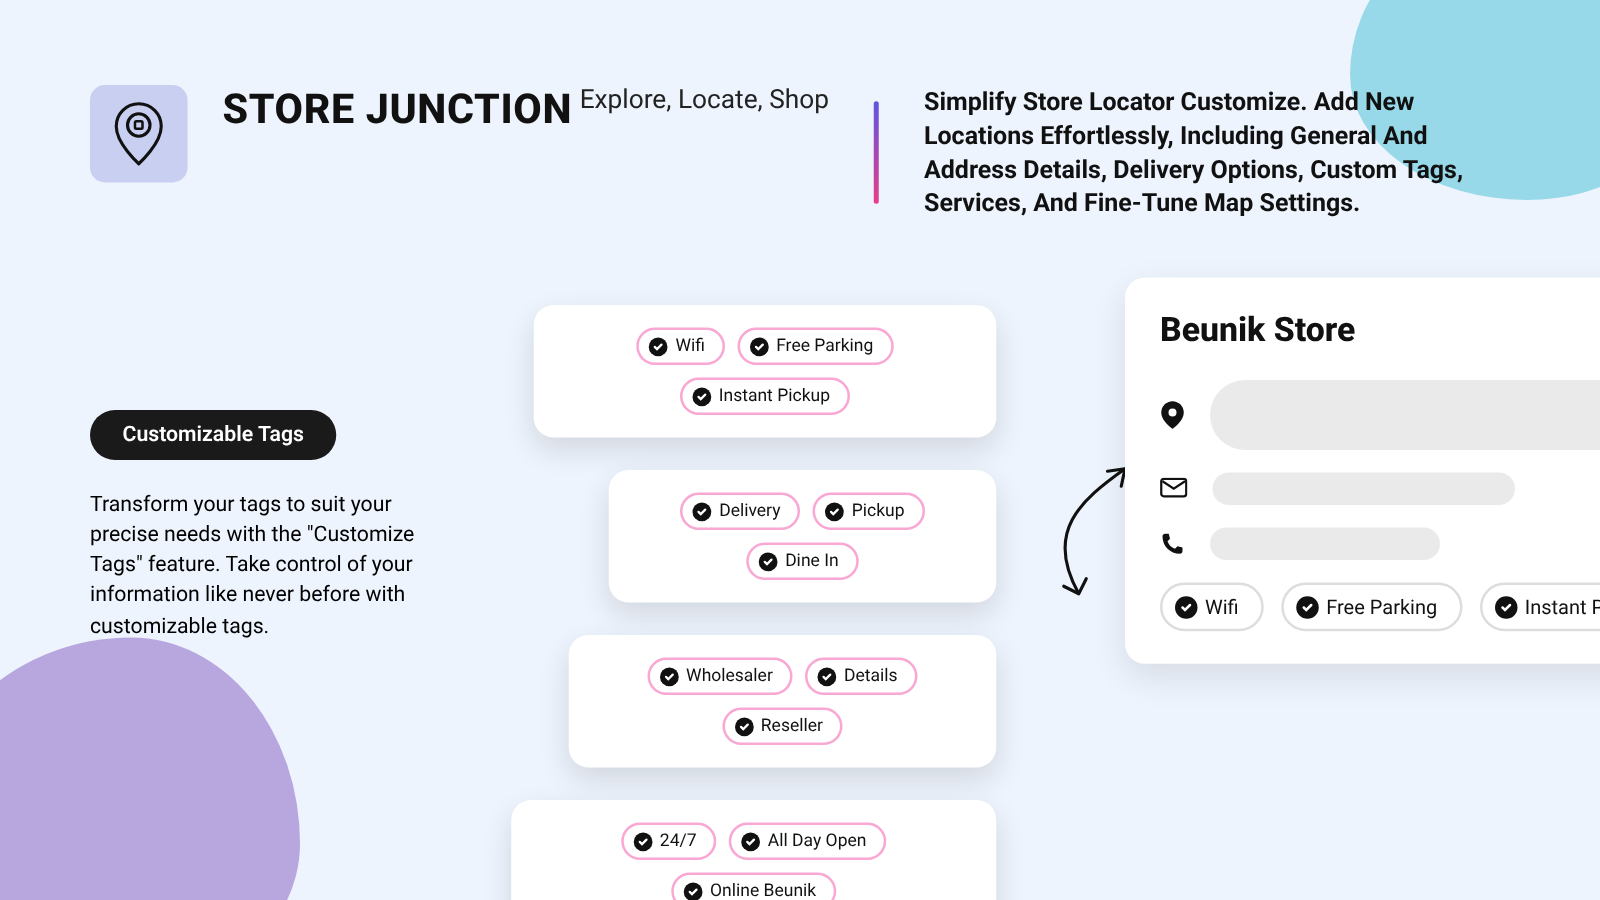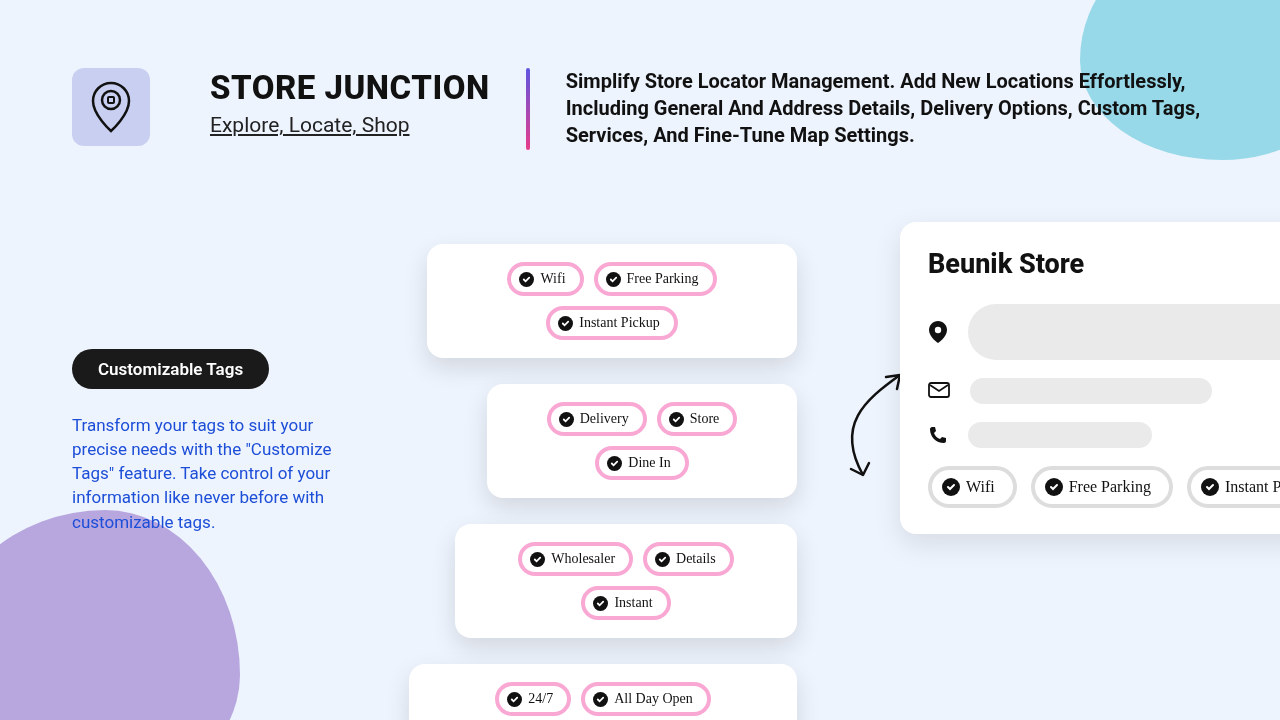--- a/index.html
+++ b/index.html
@@ -29,55 +29,55 @@
   .header {
     position: absolute; top: 68px; left: 72px; right: 72px;
     display: flex; align-items: flex-start; gap: 28px;
   }
   .logo-box {
     width: 78px; height: 78px;
     background: #C9CFF0;
     border-radius: 12px;
     display: flex; align-items: center; justify-content: center;
   }
-  .brand-col { display: flex; flex-direction: column; gap: 6px; margin-left: 32px; }
+  .brand-col { display: flex; flex-direction: row; gap: 6px; }
   .brand-title {
     font-size: 33px; font-weight: 800;
     letter-spacing: 0.5px;
     color: #111;
   }
-  .brand-tagline { font-size: 21px; color: #222; text-decoration: underline; }
+  .brand-tagline { font-size: 21px; color: #222; }
   .rule {
     width: 4px; height: 82px;
     background: linear-gradient(to bottom, #5f55e0 0%, #e83c8a 100%);
     border-radius: 2px;
     align-self: center;
     margin-left: 8px; margin-right: 8px;
   }
   .header-desc {
     flex: 1;
     font-size: 20px; font-weight: 700;
     line-height: 1.35;
     color: #111;
   }
 
   
   .left-col {
-    position: absolute; top: 349px; left: 72px; width: 280px;
+    position: absolute; top: 328px; left: 72px; width: 280px;
   }
   .badge {
     display: inline-block;
     background: #1a1a1a; color: #fff;
     font-size: 17px; font-weight: 600;
     padding: 10px 26px;
     border-radius: 26px;
   }
   .left-desc {
     margin-top: 24px;
-    font-size: 17px; line-height: 1.42; color: #1d4ed8;
+    font-size: 17px; line-height: 1.42; color: #000000;
   }
 
   
   .tag-col {
     position: absolute; top: 244px; left: 427px; width: 370px;
     display: flex; flex-direction: column; gap: 26px;
   }
   .tag-card {
     background: #fff; border-radius: 16px;
     padding: 18px 20px;
@@ -85,26 +85,25 @@
     display: flex; gap: 10px; justify-content: center;
     flex-wrap: wrap;
   }
   .tag-card.offset-r { margin-left: 60px; align-items: center; }
   .tag-card.offset-m { margin-left: 28px; }
   .tag-card.offset-l { margin-left: -18px; }
 
   .chip {
     display: inline-flex; align-items: center; gap: 6px;
     background: #fff;
-    border: 4px solid #f9a8d4;
+    border: 2px solid #f9a8d4;
     border-radius: 999px;
     padding: 5px 14px 5px 8px;
     font-size: 14px; color: #111;
     white-space: nowrap;
-    font-family: Liberation Serif, serif;
   }
   .check {
     width: 15px; height: 15px; border-radius: 50%;
     background: #111;
     display: inline-flex; align-items: center; justify-content: center;
     flex-shrink: 0;
   }
   .check svg { display: block; }
 
   
@@ -144,21 +143,21 @@
       <path d="M21 2C11 2 3 10 3 20c0 14 18 30 18 30s18-16 18-30C39 10 31 2 21 2z" stroke="#111" stroke-width="2.5" fill="none"></path>
       <circle cx="21" cy="19" r="9" stroke="#111" stroke-width="2.5" fill="none"></circle>
       <rect x="18" y="16" width="6" height="6" rx="1" stroke="#111" stroke-width="2"></rect>
     </svg>
   </div>
   <div class="brand-col">
     <div class="brand-title">STORE JUNCTION</div>
     <div class="brand-tagline">Explore, Locate, Shop</div>
   </div>
   <div class="rule"></div>
-  <div class="header-desc">Simplify Store Locator Management. Add New Locations Effortlessly, Including General And Address Details, Delivery Options, Custom Tags, Services, And Fine-Tune Map Settings.</div>
+  <div class="header-desc">Simplify Store Locator Customize. Add New Locations Effortlessly, Including General And Address Details, Delivery Options, Custom Tags, Services, And Fine-Tune Map Settings.</div>
 </div>
 
 <div class="left-col">
   <span class="badge">Customizable Tags</span>
   <p class="left-desc">Transform your tags to suit your precise needs with the "Customize Tags" feature. Take control of your information like never before with customizable tags.</p>
 </div>
 
 <div class="tag-col">
   <div class="tag-card">
     <span class="chip">
@@ -194,21 +193,21 @@
           </svg>
         </span>
         <span>Delivery</span>
       </span>
     <span class="chip">
         <span class="check">
           <svg width="9" height="9" viewBox="0 0 10 10">
             <path d="M2 5l2 2 4-4" stroke="#fff" stroke-width="2" fill="none" stroke-linecap="round"></path>
           </svg>
         </span>
-        <span>Store</span>
+        <span>Pickup</span>
       </span>
     <span class="chip">
         <span class="check">
           <svg width="9" height="9" viewBox="0 0 10 10">
             <path d="M2 5l2 2 4-4" stroke="#fff" stroke-width="2" fill="none" stroke-linecap="round"></path>
           </svg>
         </span>
         <span>Dine In</span>
       </span>
   </div>
@@ -228,21 +227,21 @@
           </svg>
         </span>
         <span>Details</span>
       </span>
     <span class="chip">
         <span class="check">
           <svg width="9" height="9" viewBox="0 0 10 10">
             <path d="M2 5l2 2 4-4" stroke="#fff" stroke-width="2" fill="none" stroke-linecap="round"></path>
           </svg>
         </span>
-        <span>Instant</span>
+        <span>Reseller</span>
       </span>
   </div>
   <div class="tag-card offset-l">
     <span class="chip">
         <span class="check">
           <svg width="9" height="9" viewBox="0 0 10 10">
             <path d="M2 5l2 2 4-4" stroke="#fff" stroke-width="2" fill="none" stroke-linecap="round"></path>
           </svg>
         </span>
         <span>24/7</span>

